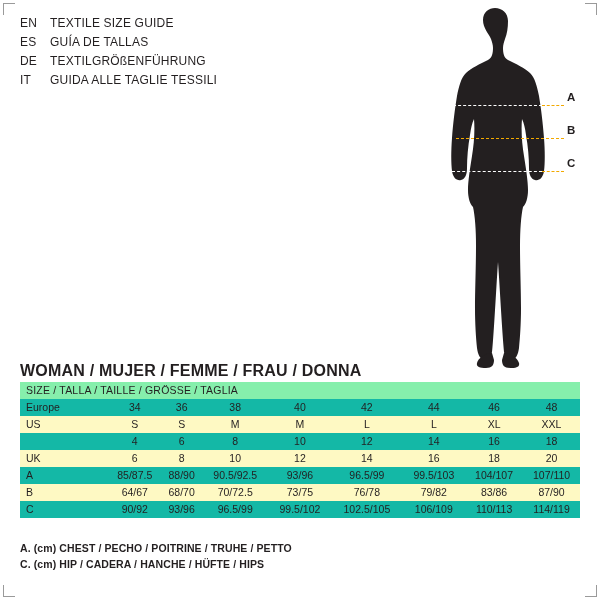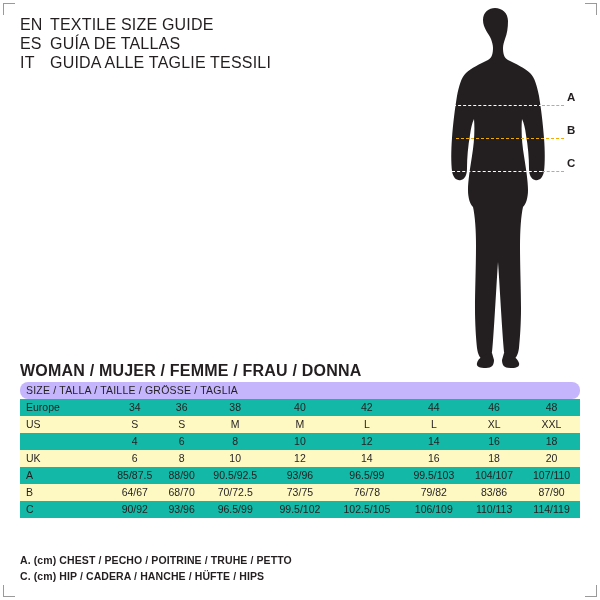--- a/index.html
+++ b/index.html
@@ -26,21 +26,21 @@
   .lang-block {
     position: absolute;
     left: 20px;
     top: 16px;
     width: 300px;
   }
   .lang-row {
     display: flex;
     align-items: baseline;
     height: 19px;
-    font-size: 16px;
+    font-size: 12px;
     letter-spacing: 0.2px;
   }
   .lang-code {
     width: 30px;
     flex: 0 0 30px;
     color: #231f20;
   }
   .lang-title {
     color: #231f20;
     white-space: nowrap;
@@ -96,39 +96,37 @@
     line-height: 17px;
     text-align: center;
     color: #231f20;
   }
   table.size-table td.rowlabel {
     text-align: left;
     padding-left: 6px;
     width: 82px;
   }
   tr.head td {
-    background: #c4b5fd;
+    background: #86efac;
     font-weight: normal;
     text-align: left;
     padding-left: 6px;
     letter-spacing: 0.2px;
-    border-radius: 8px;
   }
   tr.shade td { background: #fef9c3; }
   tr.plain td { background: #14b8a6; }
 
   
   .notes {
     position: absolute;
     left: 20px;
     top: 540px;
     font-size: 10.5px;
     font-weight: bold;
     letter-spacing: 0.1px;
-    margin-top: 12px;
   }
   .notes div { height: 16px; line-height: 16px; }
 
   
   .corner {
     position: absolute;
     width: 11px;
     height: 11px;
     border: 0 solid #9a9a9a;
   }
@@ -148,20 +146,24 @@
   <div class="corner br"></div>
 
   <div class="lang-block">
     <div class="lang-row">
       <span class="lang-code">EN</span>
       <span class="lang-title">TEXTILE SIZE GUIDE</span>
     </div>
     <div class="lang-row">
       <span class="lang-code">ES</span>
       <span class="lang-title">GUÍA DE TALLAS</span>
+    </div>
+    <div class="lang-row">
+      <span class="lang-code">DE</span>
+      <span class="lang-title">TEXTILGRÖßENFÜHRUNG</span>
     </div>
     <div class="lang-row">
       <span class="lang-code">IT</span>
       <span class="lang-title">GUIDA ALLE TAGLIE TESSILI</span>
     </div>
   </div>
 
   <div class="figure-wrap">
     <svg width="175" height="365" viewBox="0 0 175 365">
       <path fill="#231f20" d="

